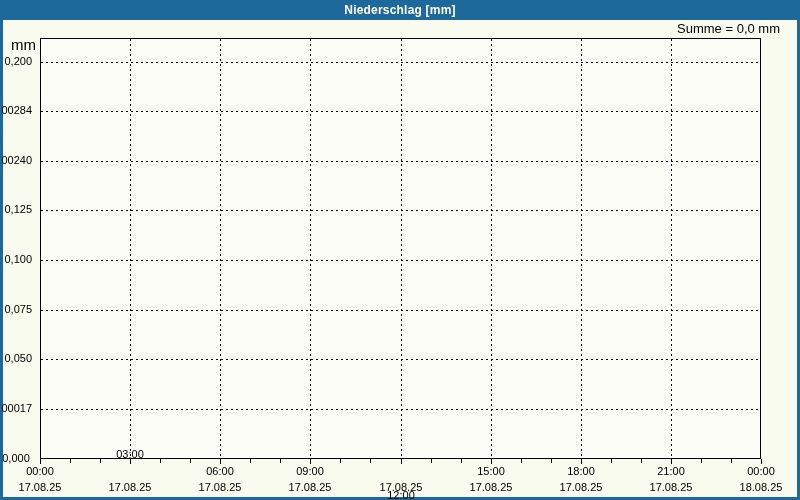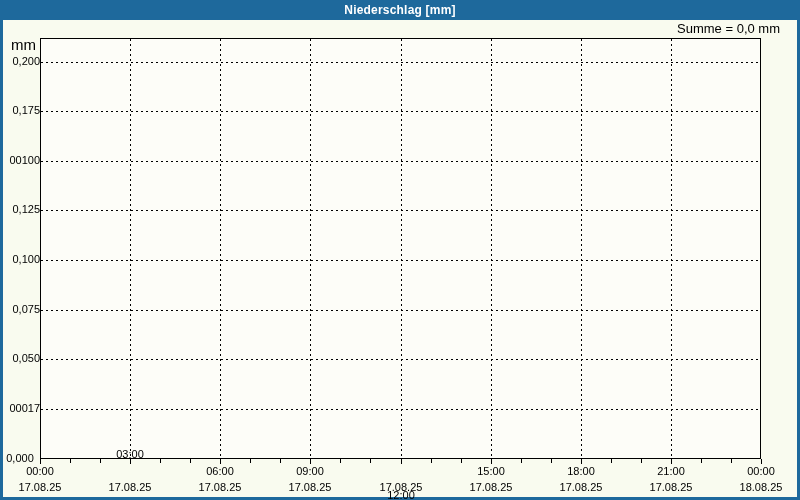--- a/index.html
+++ b/index.html
@@ -28,21 +28,21 @@
     position:absolute; top:38px; left:0; width:36px; text-align:right;
     font-size:15px; height:13px; line-height:13px;
   }
   .plot {
     position:absolute; left:40px; top:38px; width:721px; height:421px;
     background:var(--plot-bg,#fdfdf8);
     border:1px solid #000; box-sizing:border-box;
   }
   .plot svg { position:absolute; left:0; top:0; }
   .ylab {
-    position:absolute; left:0; width:40px; text-align:right;
+    position:absolute; left:0; width:32px; text-align:right;
     font-size:11px; height:13px; line-height:13px; white-space:nowrap;
   }
   .xtick { position:absolute; width:1px; background:#000; }
   .xlab {
     position:absolute; width:64px; text-align:center; font-size:11px;
     height:13px; line-height:13px; white-space:nowrap;
   }
 </style>
 </head>
 <body>
@@ -74,22 +74,22 @@
         <line x1="269.5" y1="0" x2="269.5" y2="419" stroke="#000000" stroke-width="1" stroke-dasharray="2 3" shape-rendering="crispEdges"></line>
         <line x1="360.5" y1="0" x2="360.5" y2="419" stroke="#000000" stroke-width="1" stroke-dasharray="2 3" shape-rendering="crispEdges"></line>
         <line x1="450.5" y1="0" x2="450.5" y2="419" stroke="#000000" stroke-width="1" stroke-dasharray="2 3" shape-rendering="crispEdges"></line>
         <line x1="540.5" y1="0" x2="540.5" y2="419" stroke="#000000" stroke-width="1" stroke-dasharray="2 3" shape-rendering="crispEdges"></line>
         <line x1="630.5" y1="0" x2="630.5" y2="419" stroke="#000000" stroke-width="1" stroke-dasharray="2 3" shape-rendering="crispEdges"></line>
       </svg>
   </div>
 
   <div id="axis-labels">
       <div class="ylab" style="top: 55px;">0,200</div>
-      <div class="ylab" style="top: 104px;">0,175</div>
-      <div class="ylab" style="top: 154px;">00100</div>
+      <div class="ylab" style="top: 104px;">00284</div>
+      <div class="ylab" style="top: 154px;">00240</div>
       <div class="ylab" style="top: 203px;">0,125</div>
       <div class="ylab" style="top: 253px;">0,100</div>
       <div class="ylab" style="top: 303px;">0,075</div>
       <div class="ylab" style="top: 352px;">0,050</div>
       <div class="ylab" style="top: 402px;">00017</div>
       <div class="ylab" style="top: 452px; text-align: center;">0,000</div>
       <div class="xtick" style="left: 40px; top: 459px; height: 5px;"></div>
       <div class="xtick" style="left: 70px; top: 459px; height: 4px;"></div>
       <div class="xtick" style="left: 100px; top: 459px; height: 4px;"></div>
       <div class="xtick" style="left: 130px; top: 459px; height: 5px;"></div>

